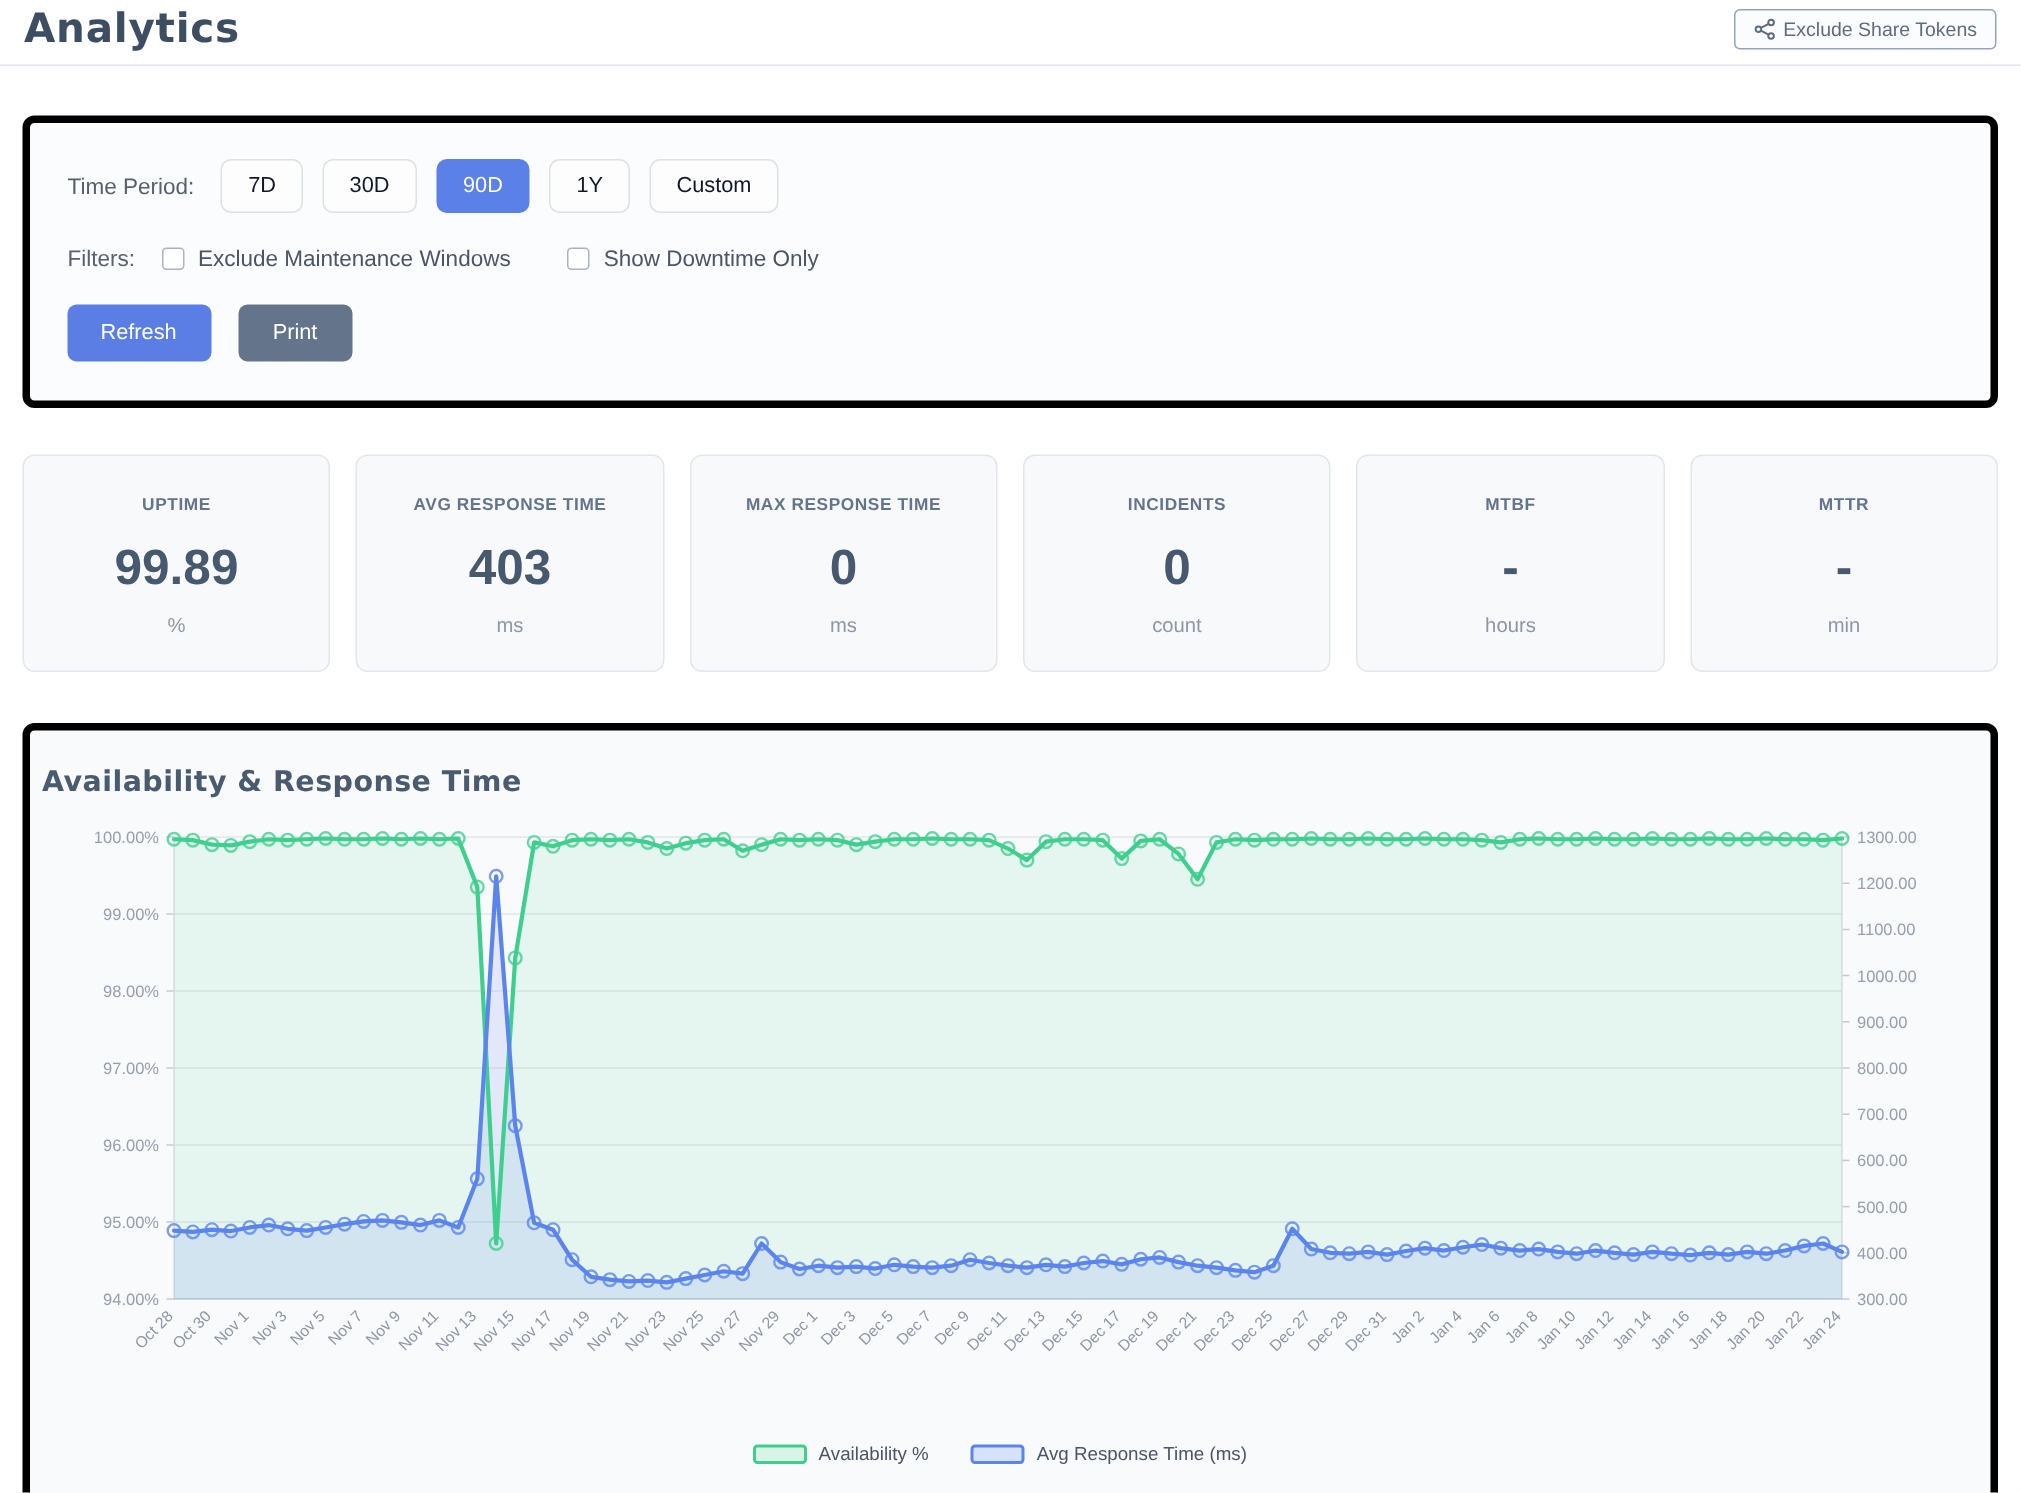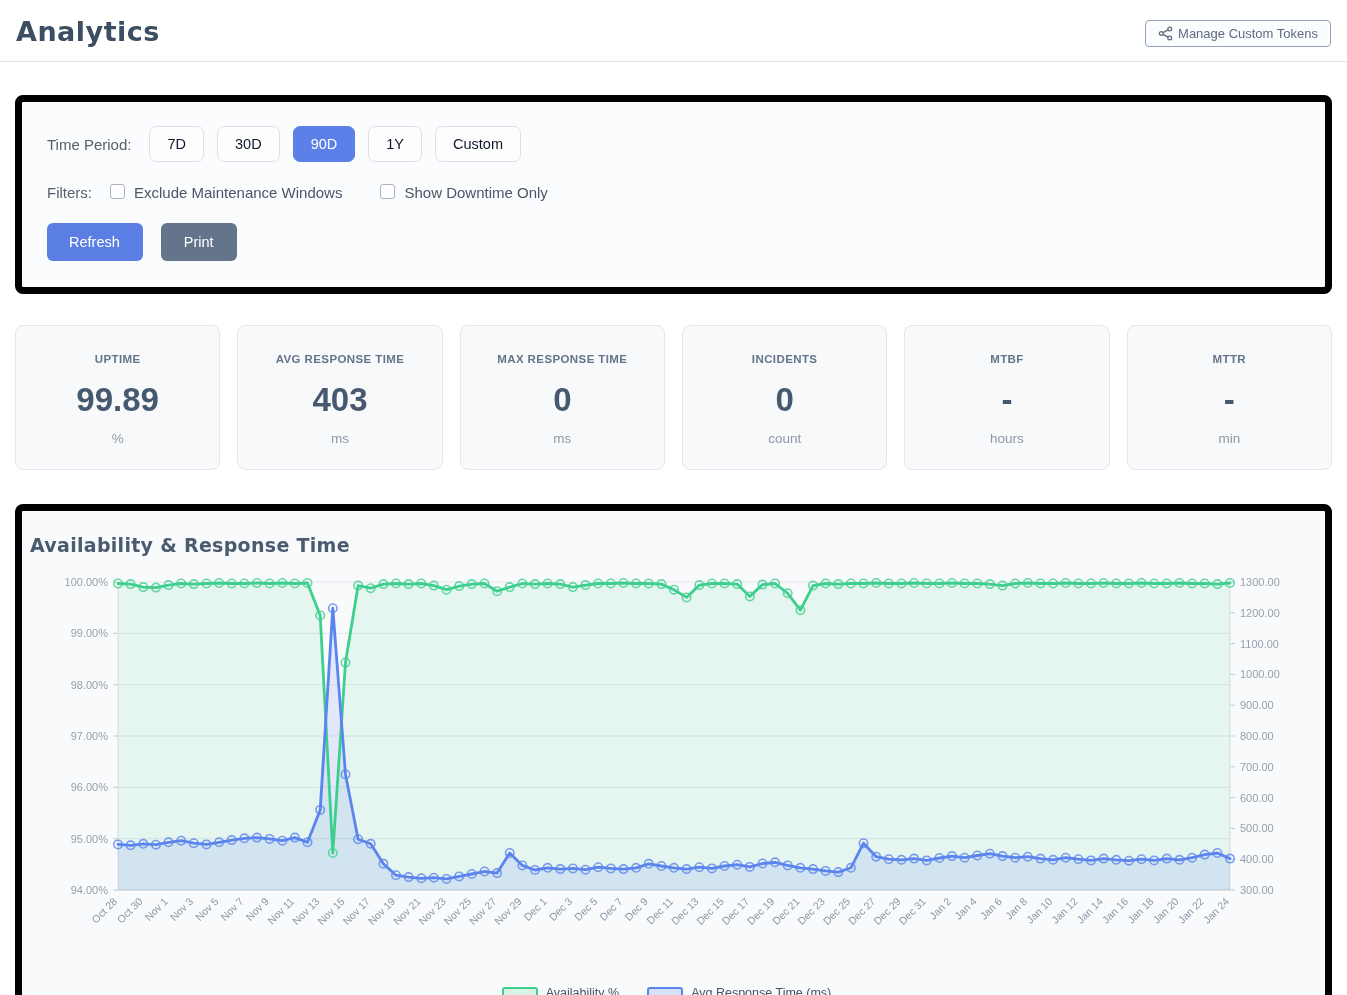--- a/index.html
+++ b/index.html
@@ -1,47 +1,47 @@
 <!DOCTYPE html>
 <html><head>
 <meta charset="utf-8">
 <style>
   * { margin:0; padding:0; box-sizing:border-box; }
   html,body { width:1347px; height:995px; background:#ffffff;
     font-family:"Liberation Sans","DejaVu Sans",sans-serif; color:#44566c; }
 
   
-  .header { display:flex; align-items:flex-end; justify-content:space-between;
-    padding:10px 16px 14px 16px; border-bottom:1px solid #e2e4e9; height:62px; }
+  .header { display:flex; align-items:center; justify-content:space-between;
+    padding:10px 16px 14px 16px; border-bottom:1px solid #e2e4e9; height:44px; }
   .app-title { font-family:"DejaVu Sans",sans-serif; font-size:27px; font-weight:bold;
     color:#3d4e63; letter-spacing:0.5px; }
   .status-wrap { display:flex; align-items:center; gap:12px; position:absolute;
     left:518px; top:8px; }
   .status-label { font-size:12px; font-weight:bold; color:#6a7585; letter-spacing:0.4px; }
   .select-box { display:flex; align-items:center; gap:6px; background:#fff;
     border:1px solid #d9dde3; border-radius:8px; padding:9px 12px 9px 16px;
     box-shadow:0 1px 2px rgba(0,0,0,0.03); cursor:pointer; }
   .select-value { font-size:15.5px; color:#4a5a6e; }
   .x-icon { color:#8c96a5; font-size:14px; line-height:1; padding:0 1px; cursor:pointer; }
   .chev { width:10px; height:10px; border-right:2px solid #9aa4b2; border-bottom:2px solid #9aa4b2;
     transform:rotate(45deg) translateY(-2px); margin-left:4px; }
   .manage-btn { display:flex; align-items:center; gap:5px; background:#fbfcfd;
     border:1px solid #93a4ba; border-radius:4px; padding:5px 12px; font-size:13px;
     color:#5d6c82; cursor:pointer; }
 
   
-  .panel { margin:0 15px; border:7px solid #000000; border-radius:8px; background:#fbfcfd; }
+  .panel { margin:0 15px; border:5px solid #000000; border-radius:8px; background:#fbfcfd; }
   .filter-panel { margin-top:33px; padding:24px 25px 26px 25px; }
   .frow { display:flex; align-items:center; margin-bottom:22px; }
   .frow:last-child { margin-bottom:0; }
   .flabel { font-size:15px; color:#57606e; margin-right:18px; }
   .pill { background:#fdfdfe; border:1px solid #dde0e6; border-radius:7px;
     padding:9px 17px; font-size:14.5px; color:#0f172a; margin-right:13px; cursor:pointer; }
   .pill.active { background:#5b80e8; border-color:#5b80e8; color:#ffffff; }
-  .chk-item { display:flex; margin-right:38px; cursor:pointer; }
+  .chk-item { display:flex; align-items:center; margin-right:38px; cursor:pointer; }
   .chk { width:15px; height:15px; border:1.5px solid #aab3c0; border-radius:3px;
     background:#fff; margin-right:9px; }
   .chk-label { font-size:15px; color:#4a5568; }
   .btn { border:none; border-radius:6px; padding:11px 23px; font-size:14.5px;
     color:#fff; cursor:pointer; margin-right:18px; }
   .btn-refresh { background:#5b7ee5;padding-left:22px; }
   .btn-print { background:#64748b; }
 
   
   .stats-row { display:flex; gap:17px; margin:31px 15px 0 15px; }
@@ -67,21 +67,21 @@
 <div class="header">
   <div class="app-title">Analytics</div>
   <button class="manage-btn">
     <svg width="15" height="15" viewBox="0 0 16 16" fill="none" stroke="#5d6c82" stroke-width="1.4">
       <circle cx="12.5" cy="3.2" r="2"></circle>
         <circle cx="3.5" cy="8" r="2"></circle>
         <circle cx="12.5" cy="12.8" r="2"></circle>
       <line x1="5.3" y1="7" x2="10.7" y2="4.1"></line>
         <line x1="5.3" y1="9" x2="10.7" y2="11.9"></line>
     </svg>
-    <span>Manage Custom Tokens</span>
+    <span>Exclude Share Tokens</span>
   </button>
 </div>
 
 <div class="panel filter-panel">
   <div class="frow">
     <span class="flabel">Time Period:</span>
     <div id="period-buttons" style="display:flex;">
         <button class="pill">7D</button>
         <button class="pill">30D</button>
         <button class="pill active">90D</button>

